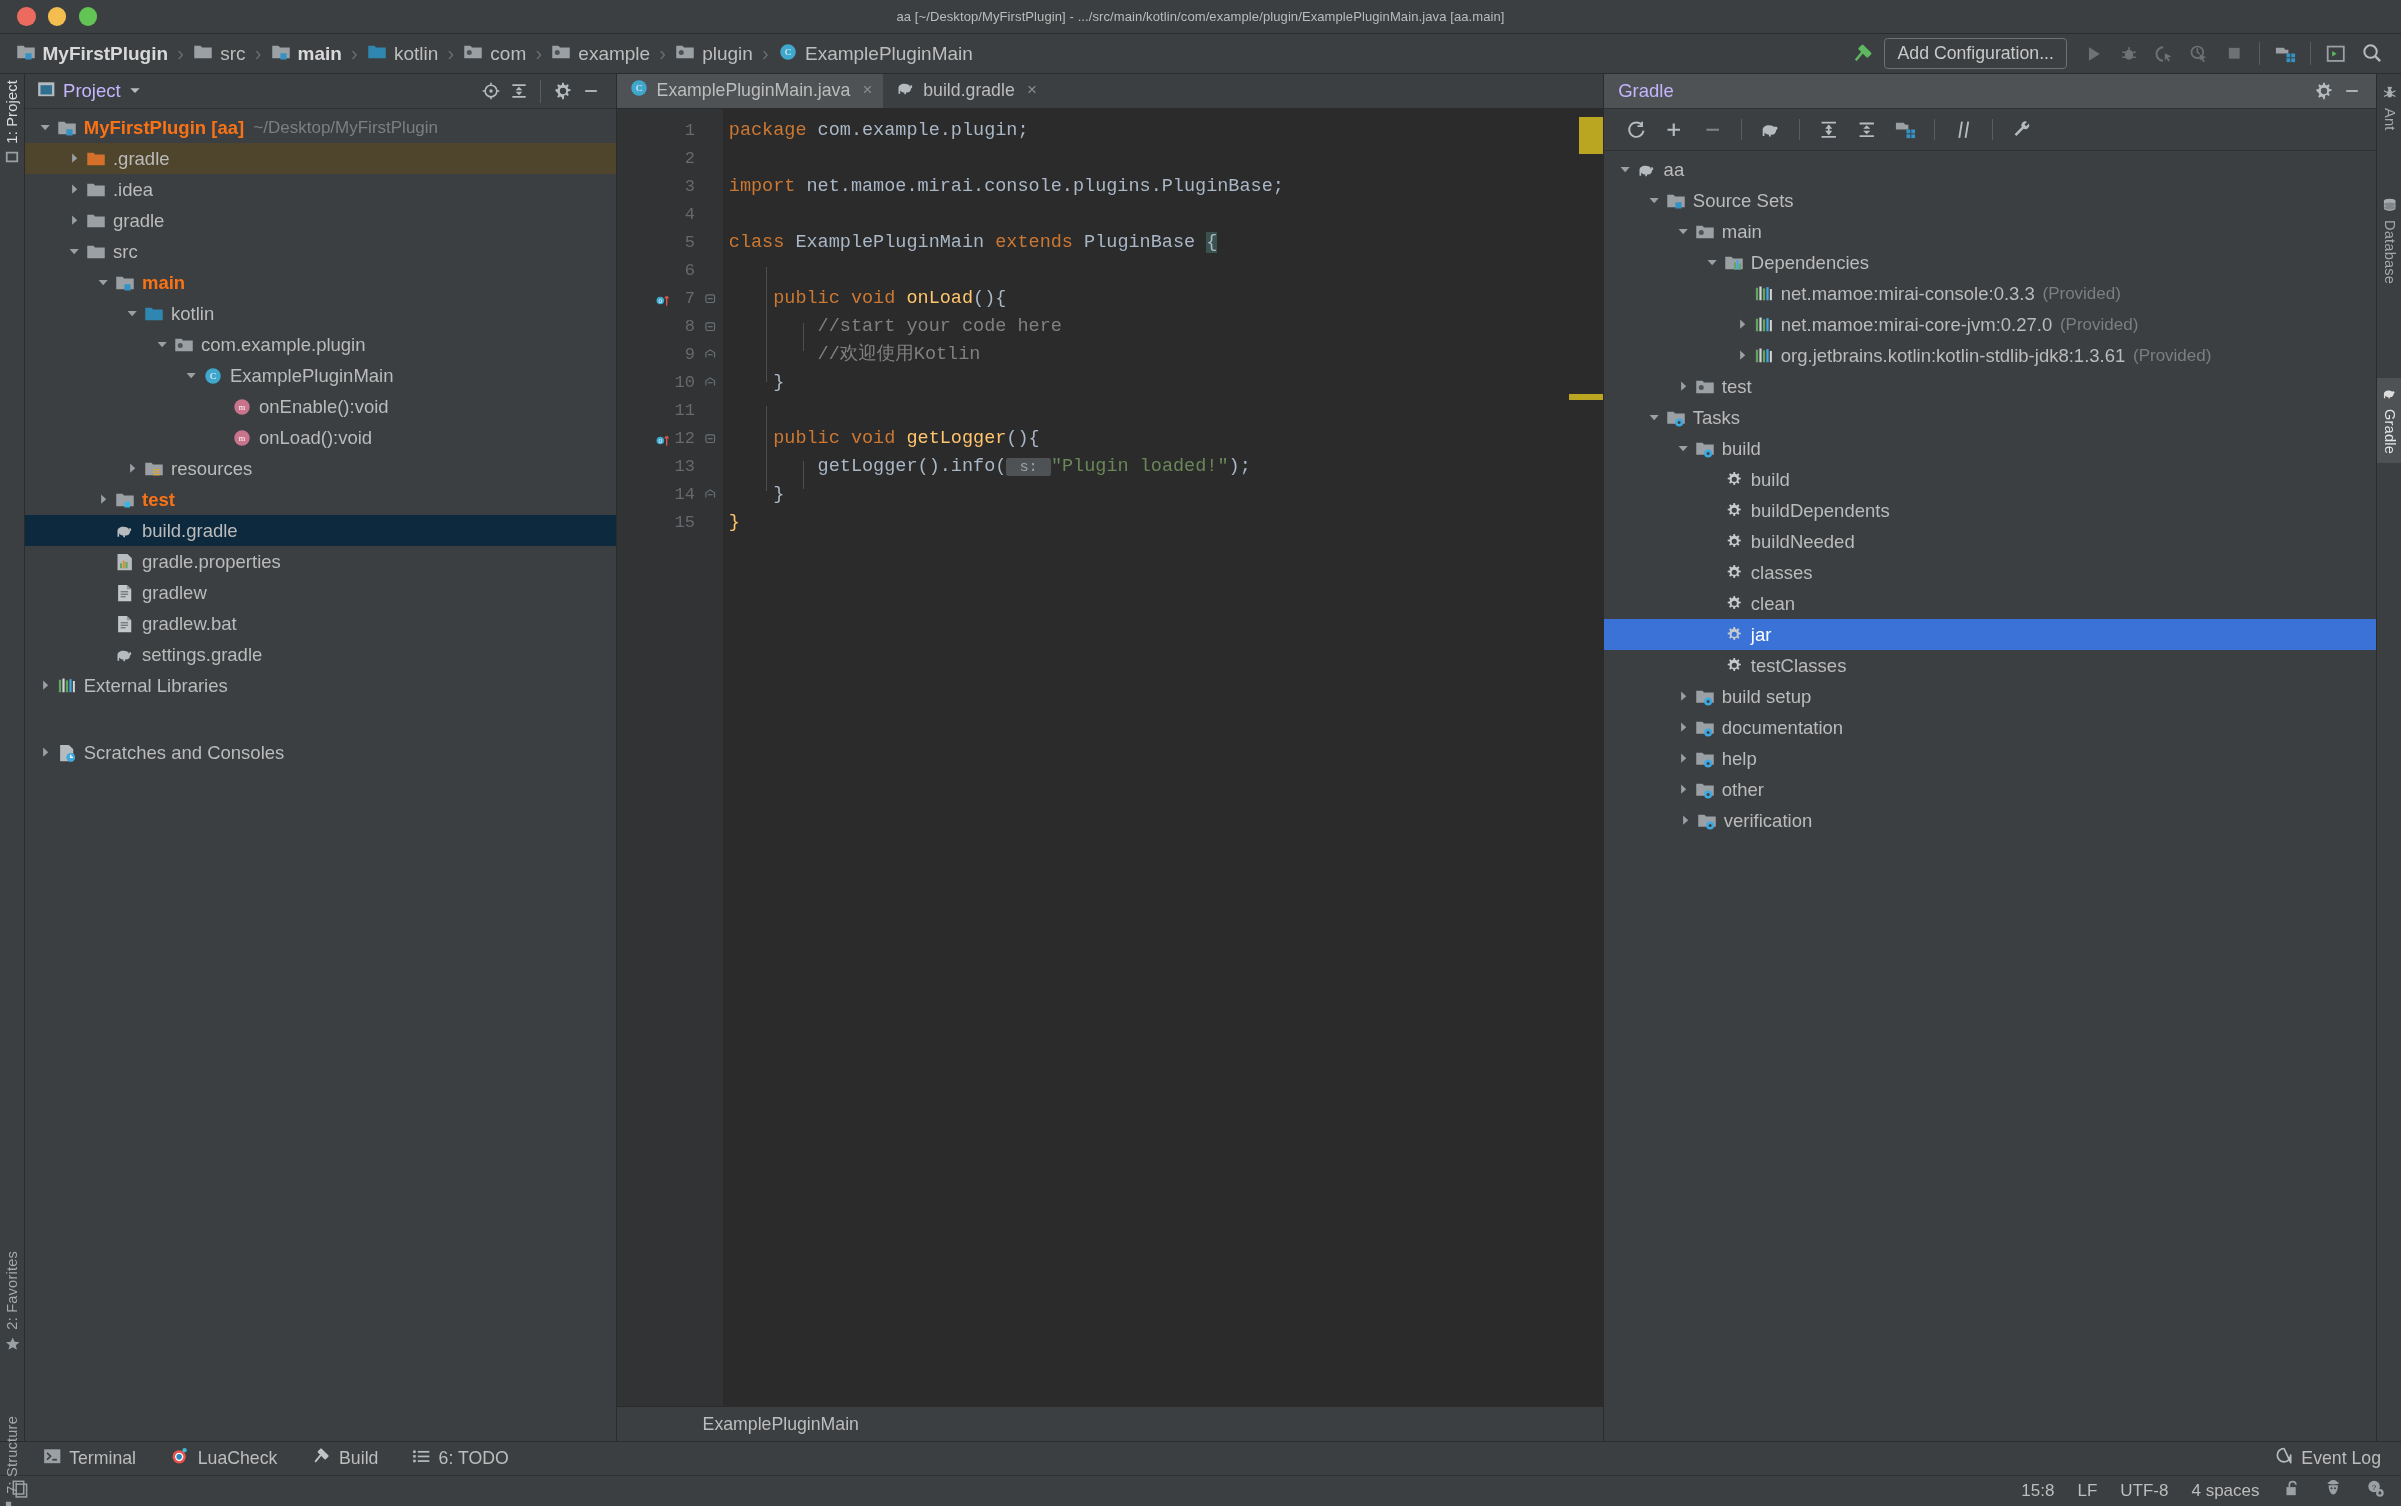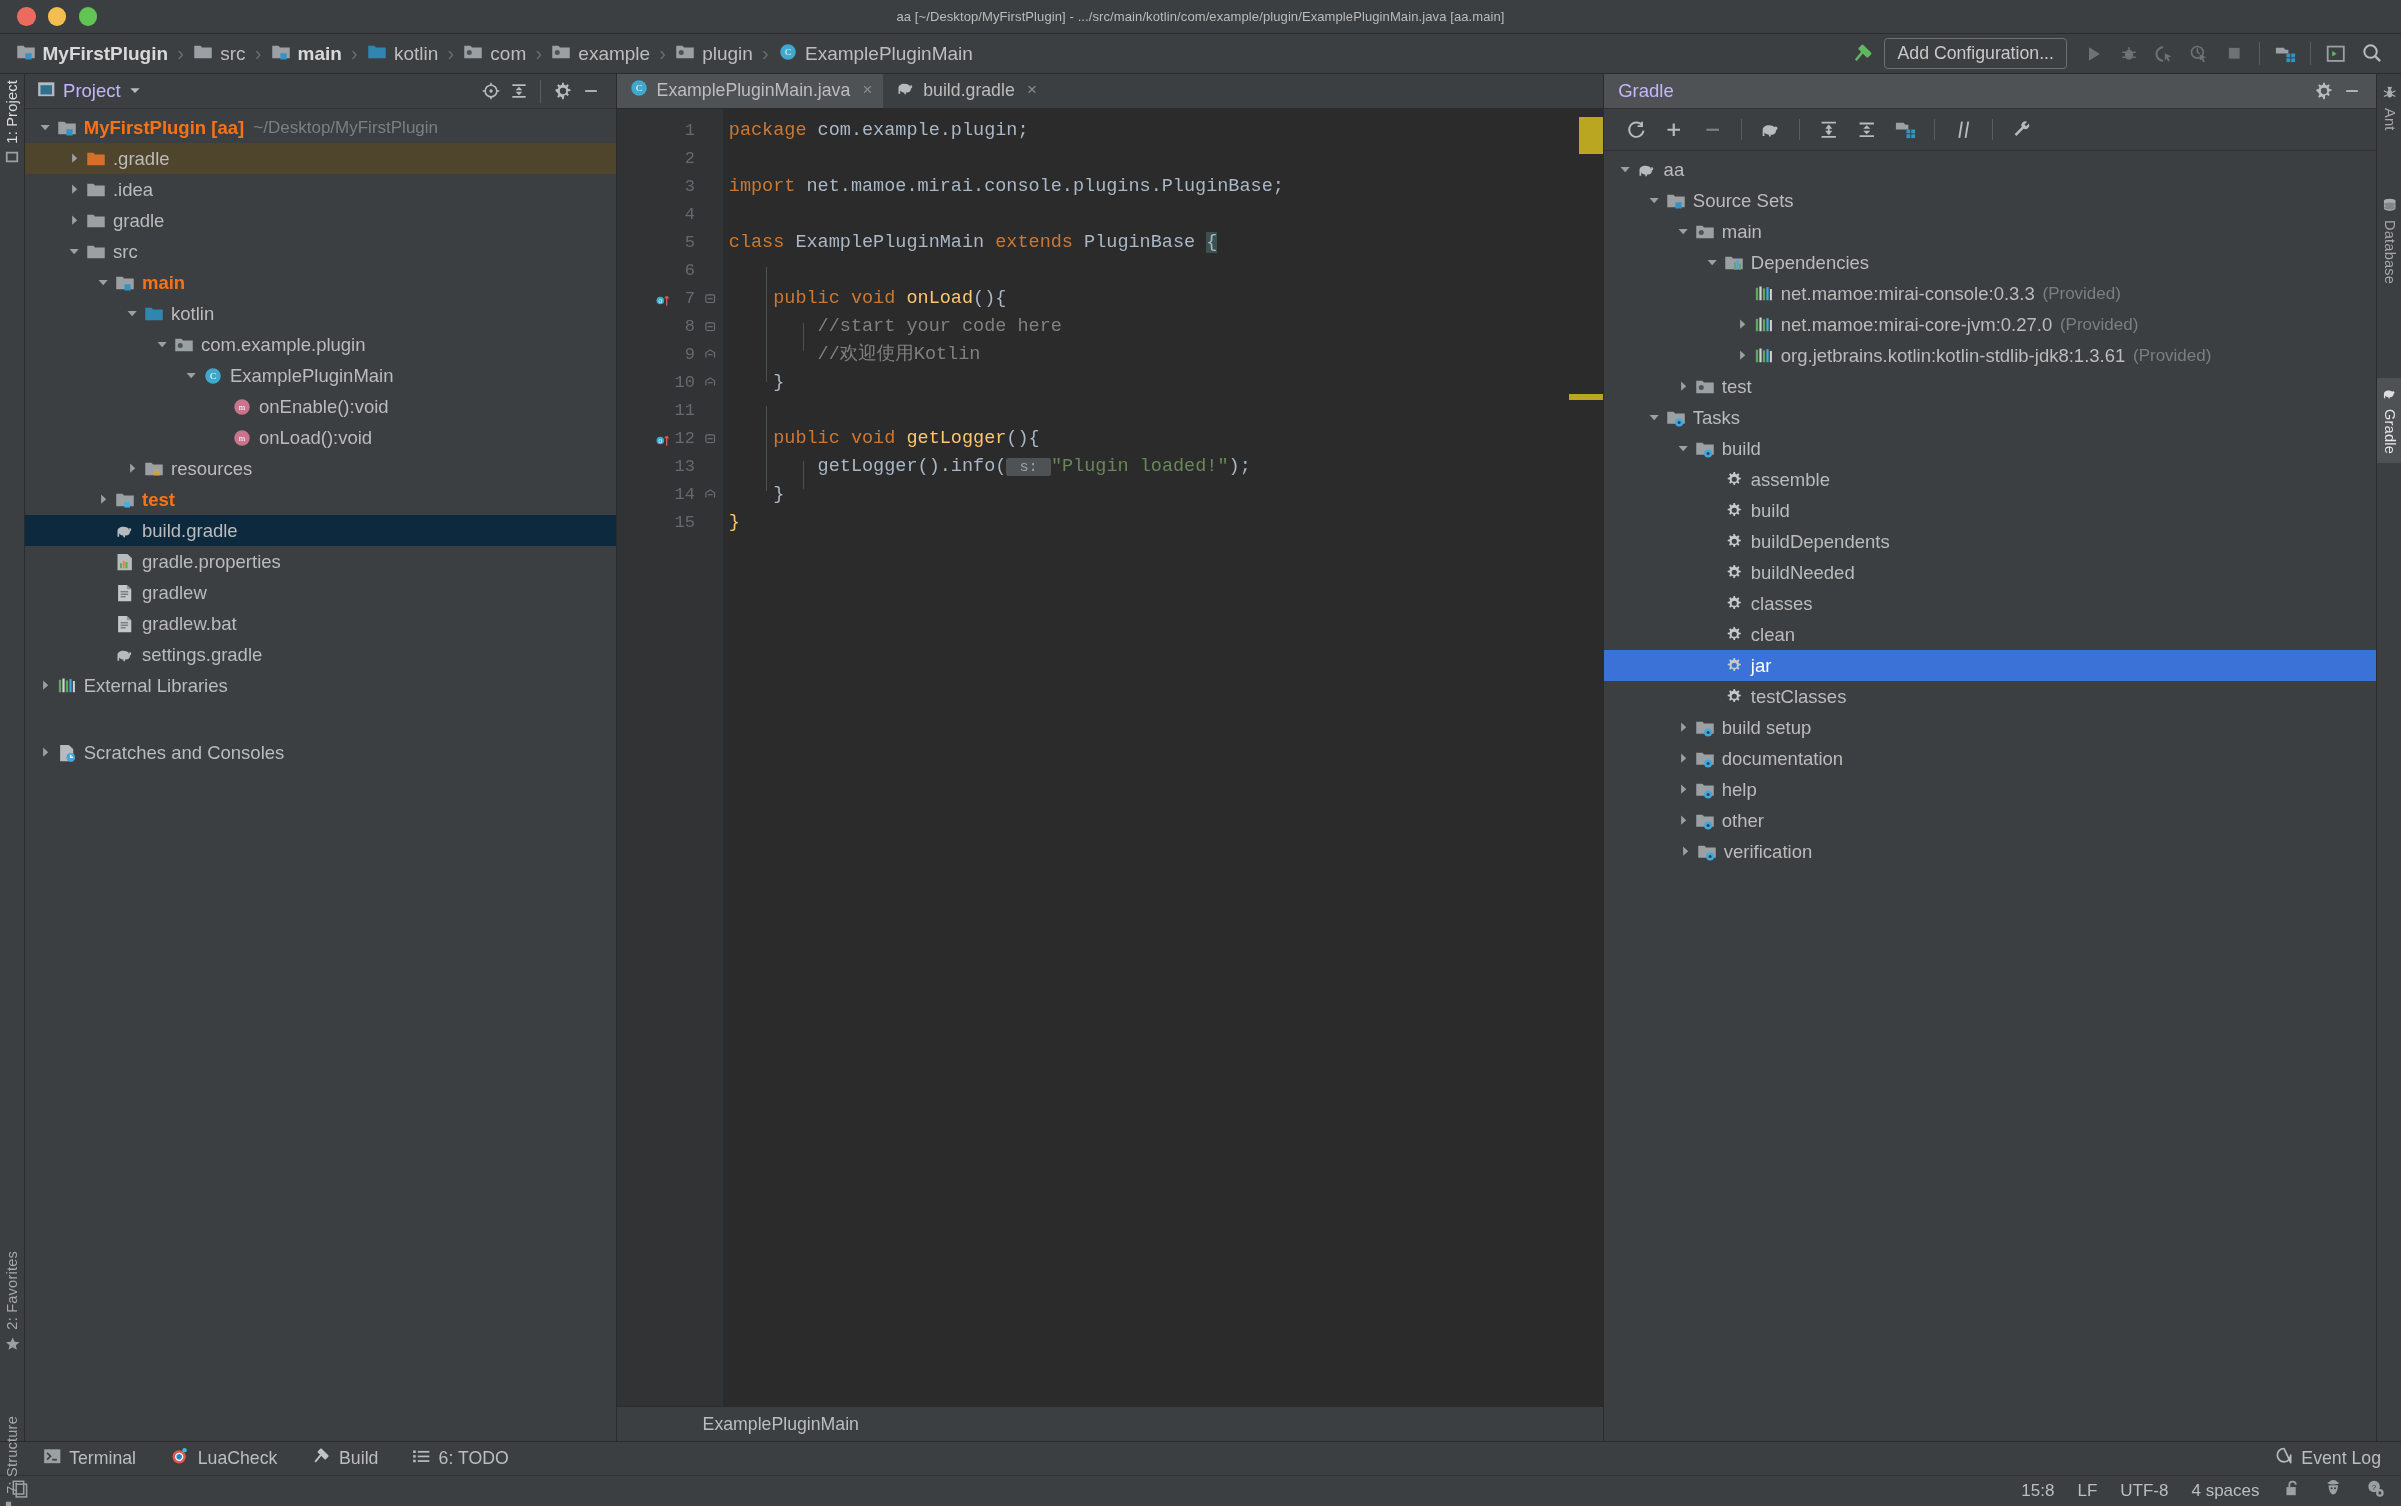--- a/index.html
+++ b/index.html
@@ -1001,29 +1001,20 @@
               </svg>
             </span>
             <span class="ico">
               <svg width="20" height="20" viewBox="0 0 16 16">
                 <path d="M1 3h5l1.2 1.4H15V12.5H1z" fill="#9aa0a4"></path>
                 <circle cx="10.5" cy="11.5" r="3.2" fill="#3fa8e0"></circle>
                 <circle cx="10.5" cy="11.5" r="1.2" fill="#3c3f41"></circle>
               </svg>
             </span>
             <span class="label">build</span>
-          </div>
-          <div class="row" style="padding-left: 98px;">
-            <span class="arrow"></span>
-            <span class="ico">
-              <svg width="18.5" height="18.5" viewBox="0 0 24 24">
-                <path d="M12 8.6a3.4 3.4 0 1 0 0 6.8 3.4 3.4 0 0 0 0-6.8z M11 2.5h2l.4 2.4 1.9.8 2-1.4 1.4 1.4-1.4 2 .8 1.9 2.4.4v2l-2.4.4-.8 1.9 1.4 2-1.4 1.4-2-1.4-1.9.8-.4 2.4h-2l-.4-2.4-1.9-.8-2 1.4-1.4-1.4 1.4-2-.8-1.9-2.4-.4v-2l2.4-.4.8-1.9-1.4-2 1.4-1.4 2 1.4 1.9-.8z" fill="#c6cacd"></path>
-              </svg>
-            </span>
-            <span class="label">assemble</span>
           </div>
           <div class="row" style="padding-left: 98px;">
             <span class="arrow"></span>
             <span class="ico">
               <svg width="18.5" height="18.5" viewBox="0 0 24 24">
                 <path d="M12 8.6a3.4 3.4 0 1 0 0 6.8 3.4 3.4 0 0 0 0-6.8z M11 2.5h2l.4 2.4 1.9.8 2-1.4 1.4 1.4-1.4 2 .8 1.9 2.4.4v2l-2.4.4-.8 1.9 1.4 2-1.4 1.4-2-1.4-1.9.8-.4 2.4h-2l-.4-2.4-1.9-.8-2 1.4-1.4-1.4 1.4-2-.8-1.9-2.4-.4v-2l2.4-.4.8-1.9-1.4-2 1.4-1.4 2 1.4 1.9-.8z" fill="#c6cacd"></path>
               </svg>
             </span>
             <span class="label">build</span>
           </div>

